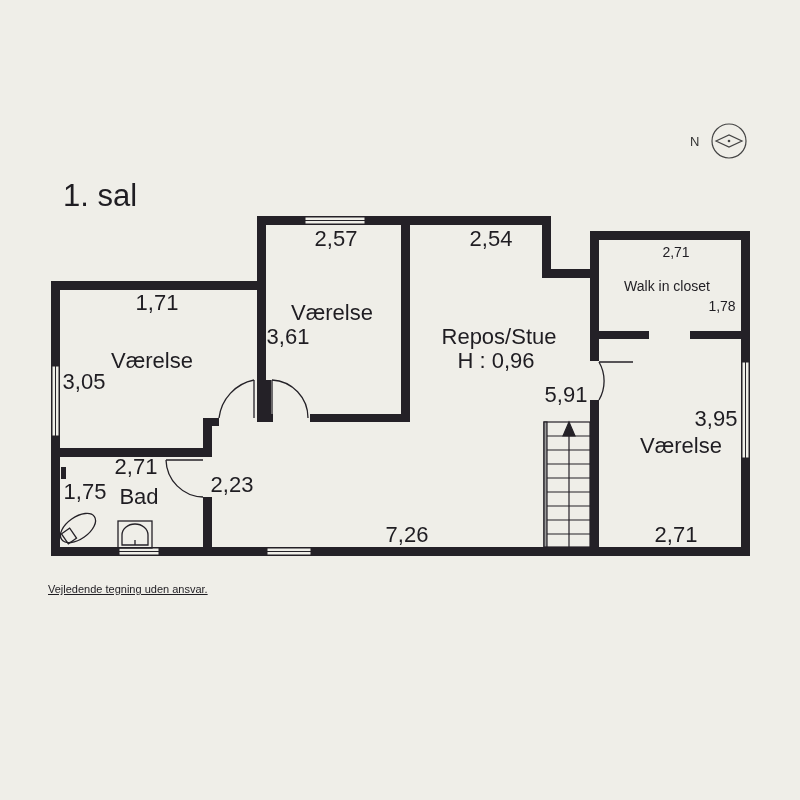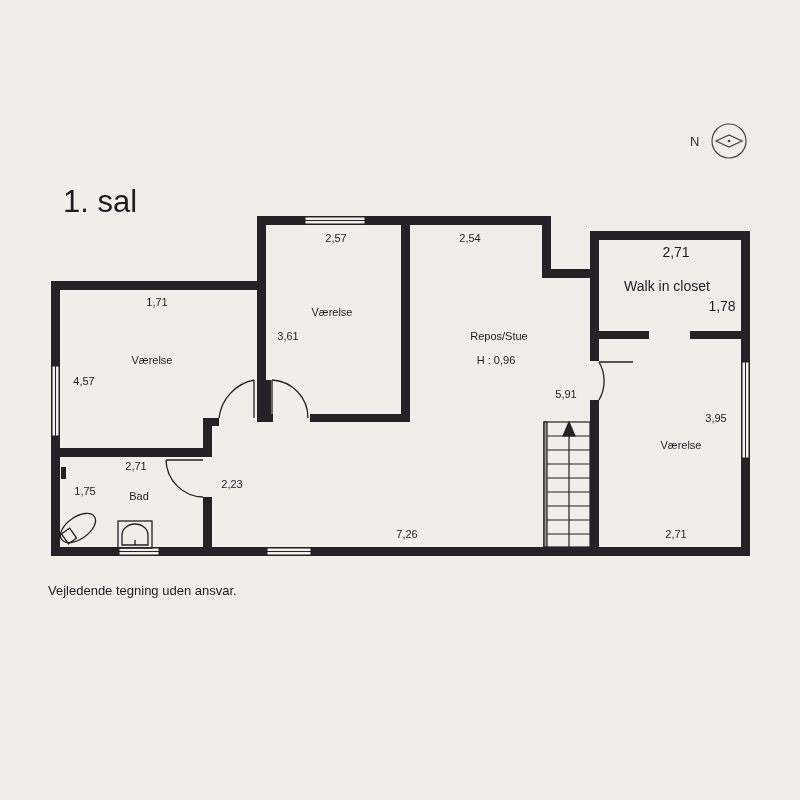--- a/index.html
+++ b/index.html
@@ -1,23 +1,23 @@
 <!DOCTYPE html>
 <html><head>
 <meta charset="utf-8">
 <style>
   html, body { margin:0; padding:0; }
   body { width:800px; height:800px; background:#efeee8; position:relative; overflow:hidden;
          font-family:"Liberation Sans", sans-serif; color:#1f1d22; }
   .abs { position:absolute; white-space:nowrap; }
-  .title { left:63px; top:184px; font-size:31px; }
+  .title { left:63px; top:178px; font-size:31px; }
   .north-label { left:690px; top:134px; font-size:13px; color:#333; }
-  .disclaimer { left:48px; top:583px; font-size:13px; }
+  .disclaimer { left:48px; top:583px; font-size:11px;text-decoration:underline; }
   svg { position:absolute; left:0; top:0; }
-  .lbl { position:absolute; font-size:11px; transform:translate(-50%,-50%); white-space:nowrap; text-align:center; line-height:1.2; }
+  .lbl { position:absolute; font-size:22px; transform:translate(-50%,-50%); white-space:nowrap; text-align:center; line-height:1.2; }
   .sm { font-size:14px; }
 </style>
 </head>
 <body>
 
 <div class="abs title">1. sal</div>
 <div class="abs north-label">N</div>
 
 <svg width="800" height="800">
 
@@ -111,27 +111,27 @@
     <path d="M122,545 L122,535 A13,11 0 0 1 148,535 L148,545 Z"></path>
     <line x1="135" y1="540" x2="135" y2="545"></line>
   </g>
   <g fill="#242127">
     <rect x="61" y="467" width="5" height="12"></rect>
   </g>
 </svg>
 
 <div class="lbl" style="left:157px;top:303px">1,71</div>
 <div class="lbl" style="left:152px;top:361px">Værelse</div>
-<div class="lbl" style="left:84px;top:382px">4,57</div>
+<div class="lbl" style="left:84px;top:382px">3,05</div>
 
 <div class="lbl" style="left:336px;top:239px">2,57</div>
 <div class="lbl" style="left:332px;top:313px">Værelse</div>
 <div class="lbl" style="left:288px;top:337px">3,61</div>
 
-<div class="lbl" style="left:470px;top:239px">2,54</div>
+<div class="lbl" style="left:491px;top:239px">2,54</div>
 <div class="lbl" style="left:499px;top:337px">Repos/Stue</div>
 <div class="lbl" style="left:496px;top:361px">H : 0,96</div>
 <div class="lbl" style="left:566px;top:395px">5,91</div>
 
 <div class="lbl sm" style="left:676px;top:252px">2,71</div>
 <div class="lbl sm" style="left:667px;top:286px">Walk in closet</div>
 <div class="lbl sm" style="left:722px;top:306px">1,78</div>
 
 <div class="lbl" style="left:716px;top:419px">3,95</div>
 <div class="lbl" style="left:681px;top:446px">Værelse</div>

